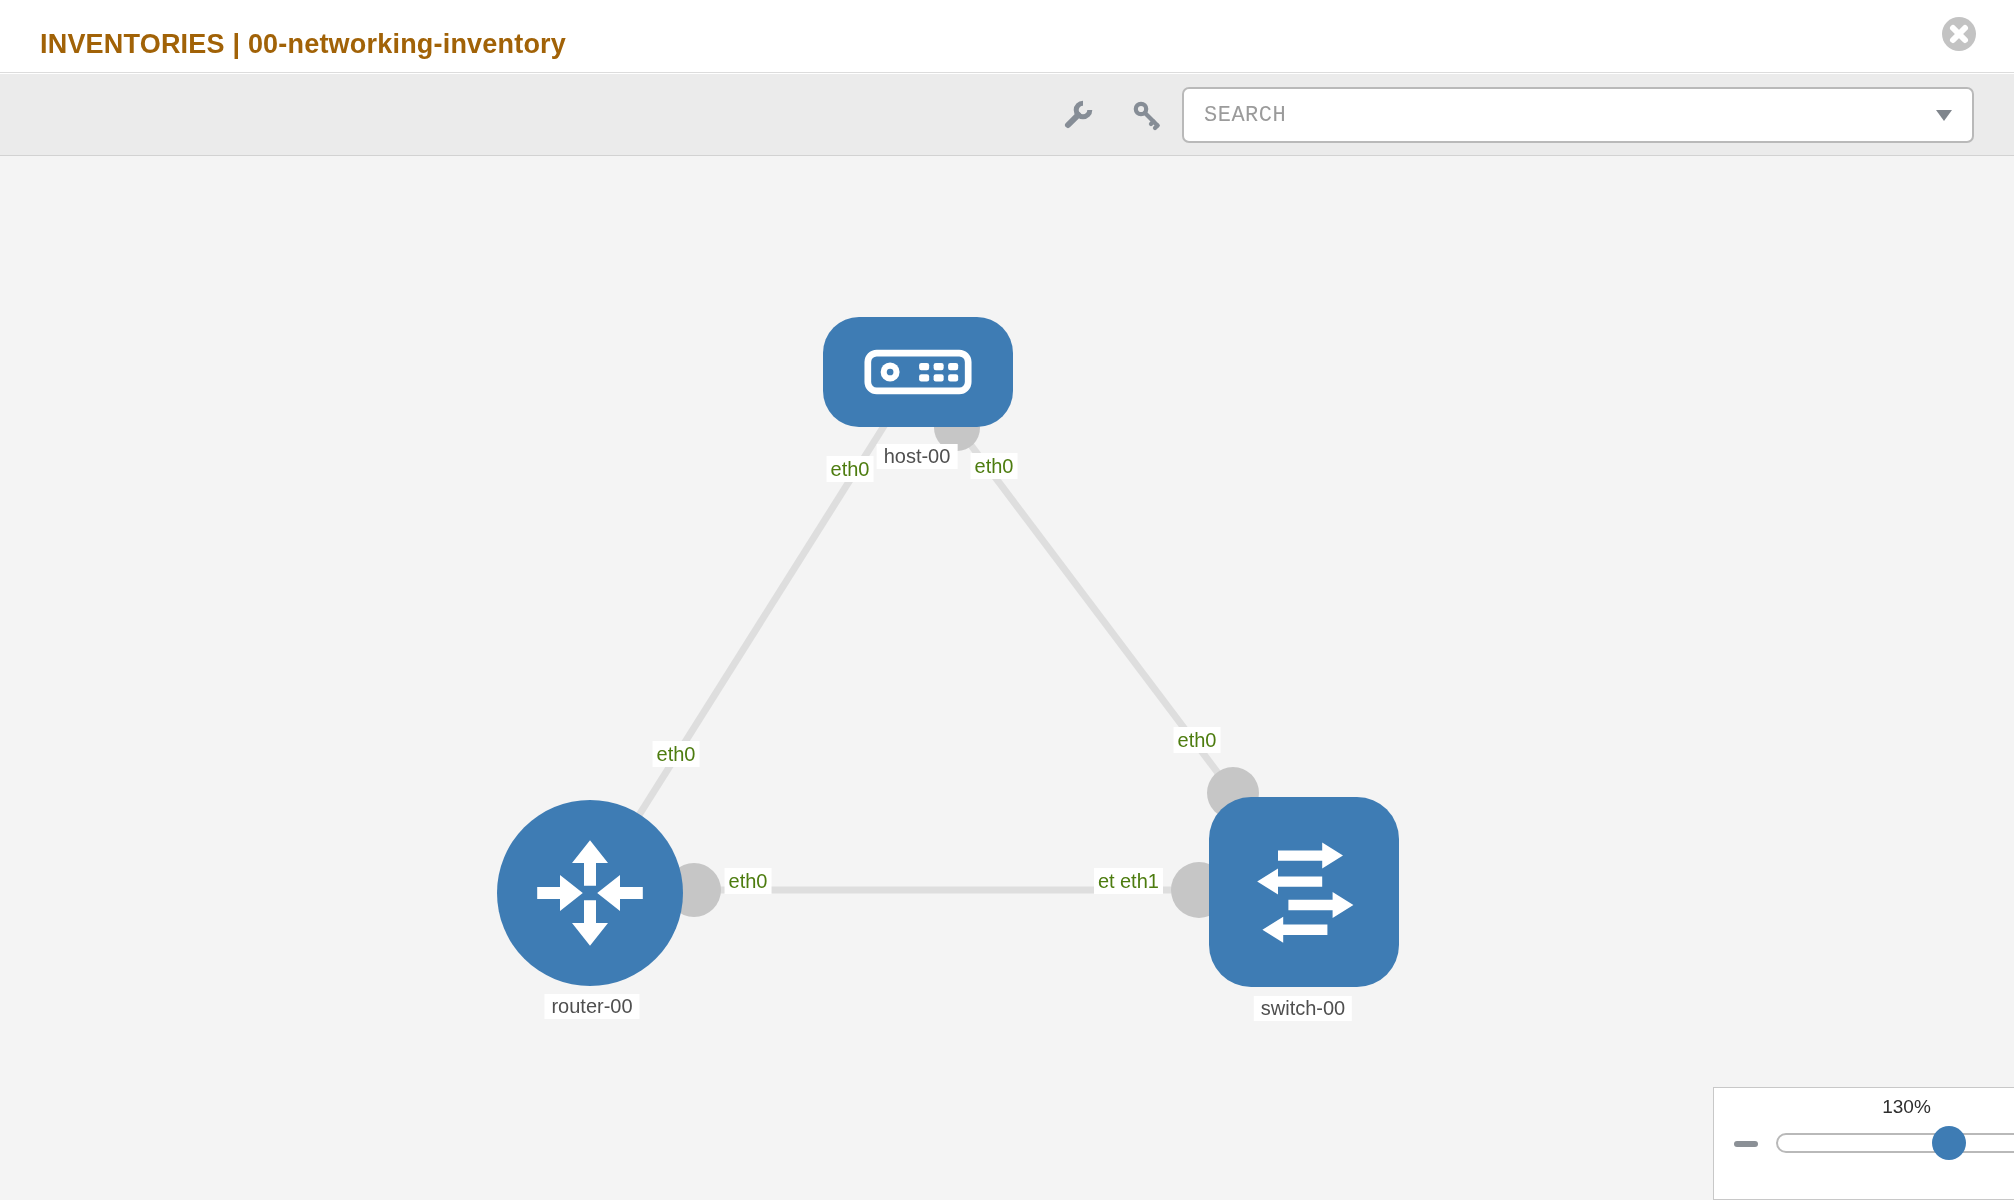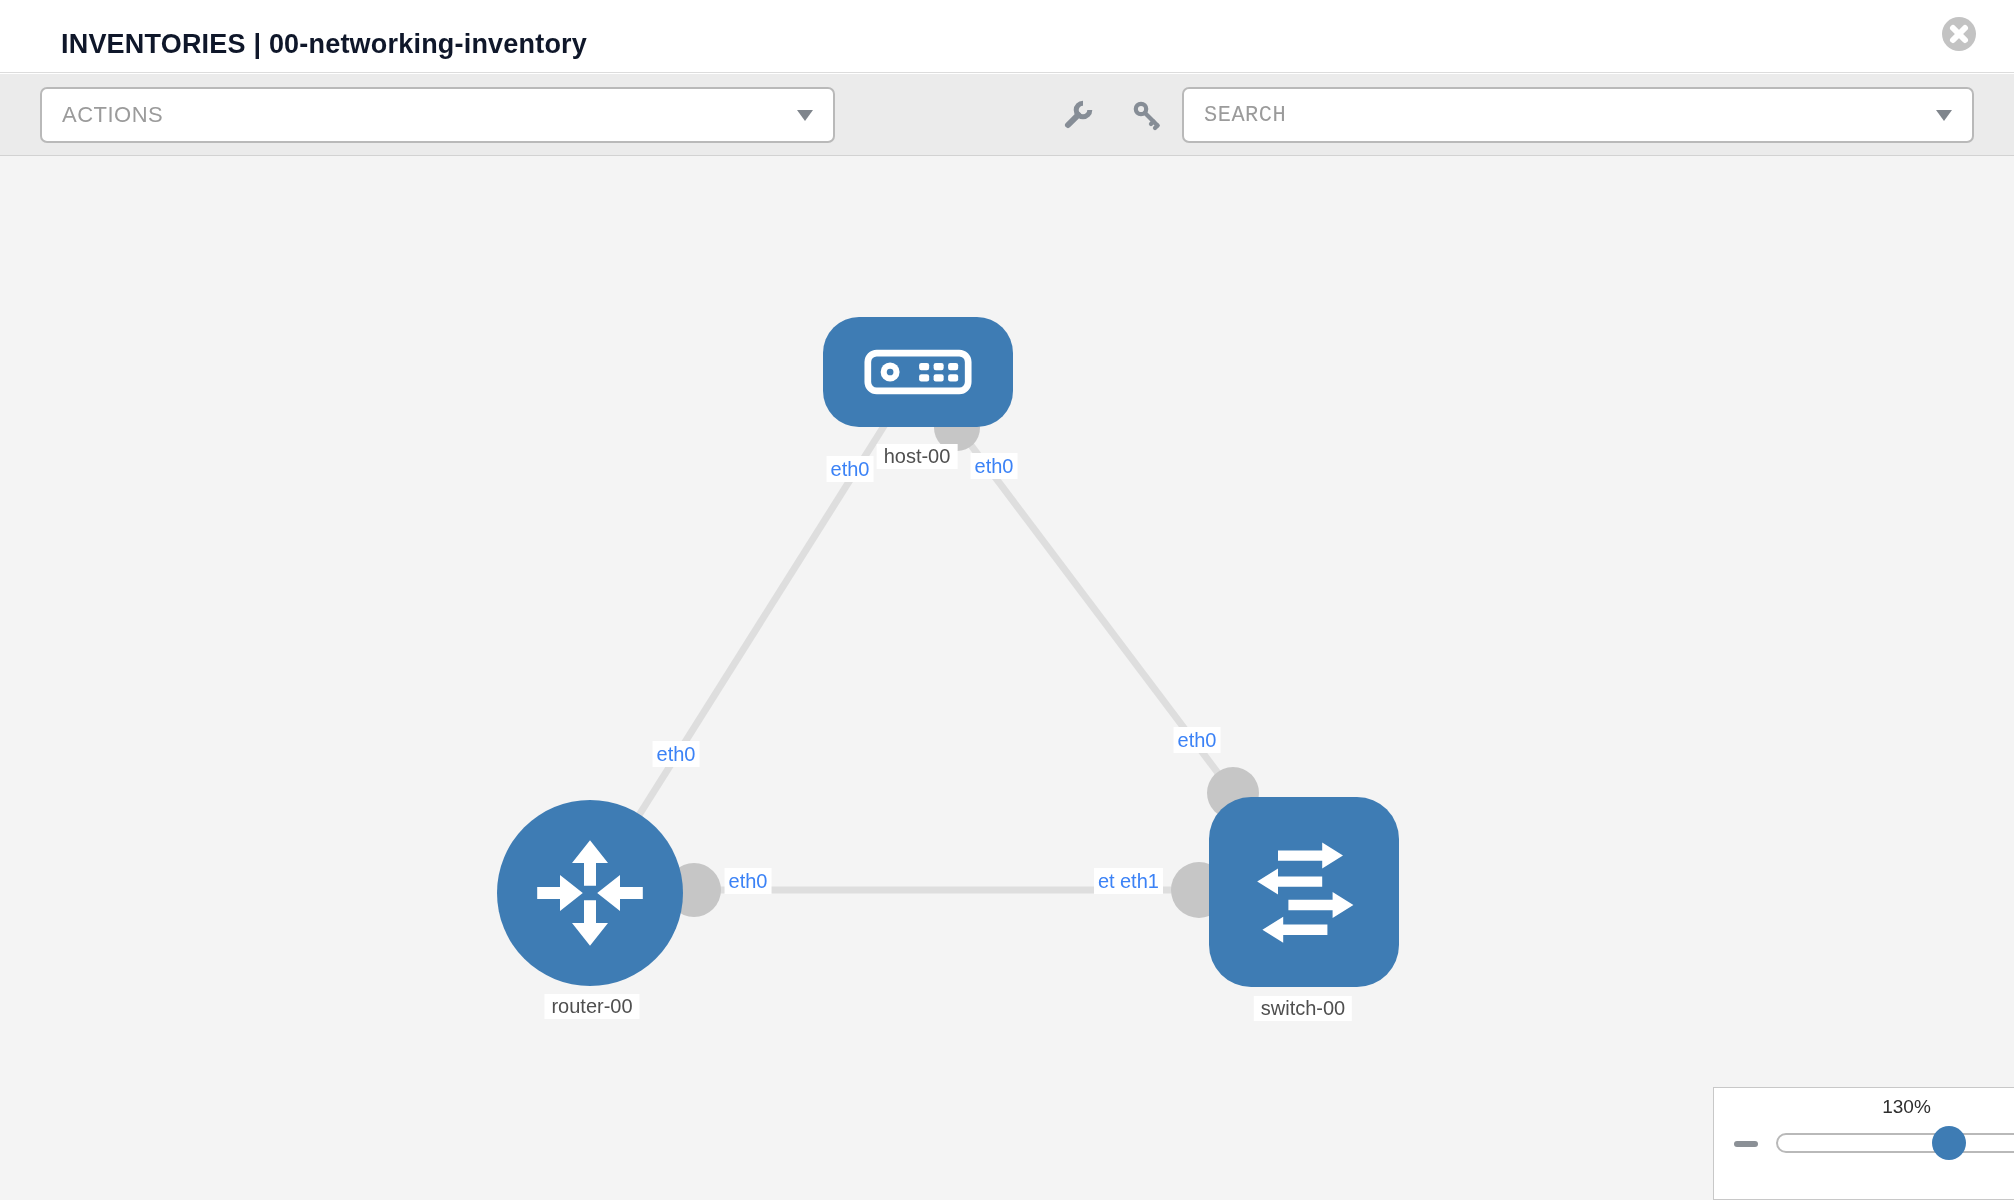--- a/index.html
+++ b/index.html
@@ -4,21 +4,21 @@
 <style>
   * { margin:0; padding:0; box-sizing:border-box; }
   html,body { width:2014px; height:1200px; background:#fff; overflow:hidden;
               font-family:"Liberation Sans", sans-serif; }
   #app { position:relative; width:2014px; height:1200px; background:#fff; }
 
   
   .header { position:absolute; left:0; top:0; width:2014px; height:73px;
             background:#fff; border-bottom:1px solid #dcdcdc; }
   .page-title { position:absolute; left:40px; top:0; height:88px; display:flex; align-items:center;
-                font-size:27px; font-weight:bold; color:#0f172a; letter-spacing:0.2px;margin-left:21px; }
+                font-size:27px; font-weight:bold; color:#a16207; letter-spacing:0.2px; }
   .close-btn { position:absolute; left:1942px; top:17px; width:34px; height:34px; border-radius:50%;
                background:#c3c3c3; display:flex; align-items:center; justify-content:center; cursor:pointer; }
 
   
   .toolbar { position:absolute; left:0; top:74px; width:2014px; height:82px;
              background:#ebebeb; border-bottom:1px solid #d2d2d2; }
   .select { position:absolute; top:13px; height:56px; background:#fff;
             border:2px solid #b9b9b9; border-radius:7px;
             display:flex; align-items:center; justify-content:space-between;
             padding:0 20px; cursor:pointer; }
@@ -46,21 +46,21 @@
   .node-host   { left:823px; top:161px; width:190px; height:110px; border-radius:36px; }
   .node-router { left:497px; top:644px; width:186px; height:186px; border-radius:50%; }
   .node-switch { left:1209px; top:641px; width:190px; height:190px; border-radius:42px; }
 
   .node-label { position:absolute; z-index:3; transform:translateX(-50%);
                 background:#fff; color:#4f4f4f; font-size:20px; padding:1px 7px; white-space:nowrap; }
   .lbl-host   { left:917px;  top:288px; }
   .lbl-router { left:592px;  top:838px;text-align:right; }
   .lbl-switch { left:1303px; top:840px;text-align:center; }
 
-  .eth-chip { position:absolute; z-index:3; background:#fff; color:#3b82f6;
+  .eth-chip { position:absolute; z-index:3; background:#fff; color:#4d7c0f;
               font-size:20px; padding:2px 4px; white-space:nowrap; line-height:1.1; }
   .chip-centered { transform:translateX(-50%); }
   .chip-host-left    { left:850px;  top:300px; }
   .chip-host-right   { left:994px;  top:297px; }
   .chip-router-top   { left:676px;  top:585px; }
   .chip-router-right { left:748px;  top:712px; }
   .chip-switch-top   { left:1197px; top:571px; }
   .chip-switch-under { left:1094px; top:712px; z-index:3; }
   .chip-switch-over  { left:1116px; top:712px; z-index:4; }
 
@@ -92,24 +92,20 @@
     <div class="page-title">INVENTORIES | 00-networking-inventory</div>
     <div class="close-btn">
       <svg width="34" height="34" viewBox="0 0 34 34">
         <line x1="11" y1="11" x2="23" y2="23" stroke="#ffffff" stroke-width="6" stroke-linecap="round"></line>
         <line x1="23" y1="11" x2="11" y2="23" stroke="#ffffff" stroke-width="6" stroke-linecap="round"></line>
       </svg>
     </div>
   </div>
 
   <div class="toolbar">
-    <div class="select sel-actions">
-      <span class="select-label">ACTIONS</span>
-      <span class="caret"></span>
-    </div>
 
     <div class="tool-btn tool-wrench">
       <svg width="32" height="32" viewBox="0 0 32 32">
         <path d="M 27.8 11 A 6.8 6.8 0 1 1 21 4.2" fill="none" stroke="#868d96" stroke-width="5"></path>
         <line x1="6" y1="26" x2="16.2" y2="15.8" stroke="#868d96" stroke-width="6" stroke-linecap="round"></line>
       </svg>
     </div>
     <div class="tool-btn tool-key">
       <svg width="32" height="32" viewBox="0 0 32 32">
         <circle cx="10" cy="10" r="5.2" fill="none" stroke="#868d96" stroke-width="4.2"></circle>

